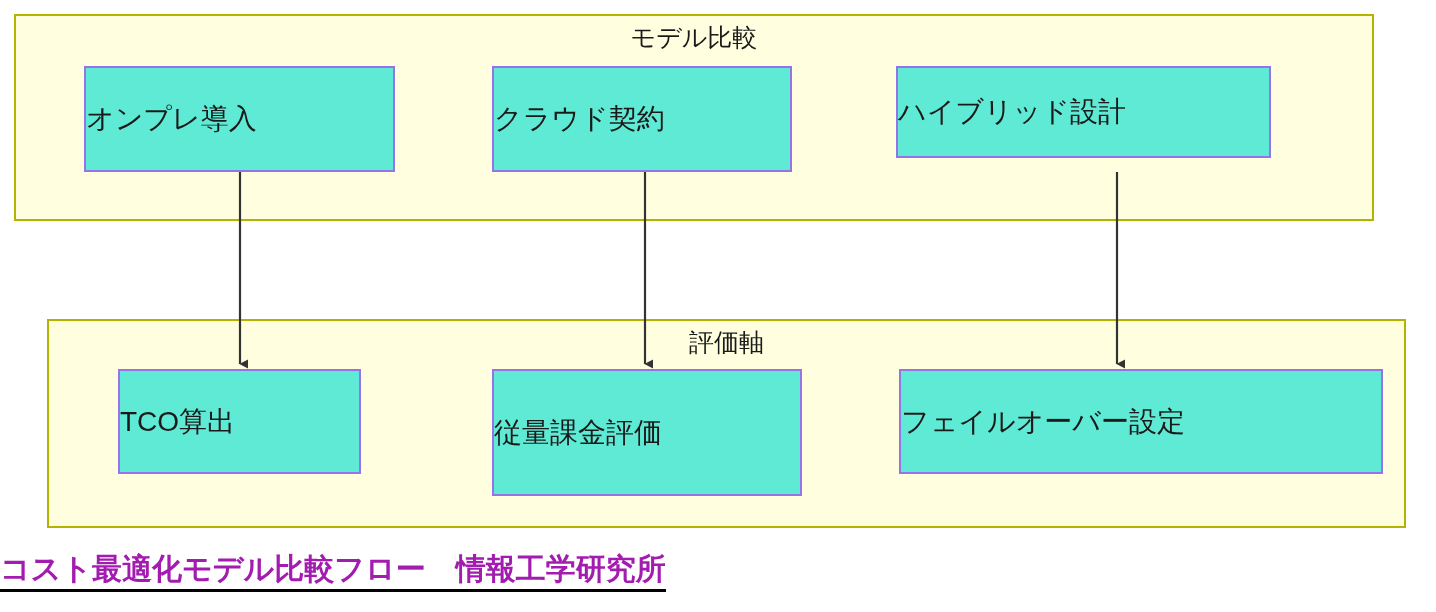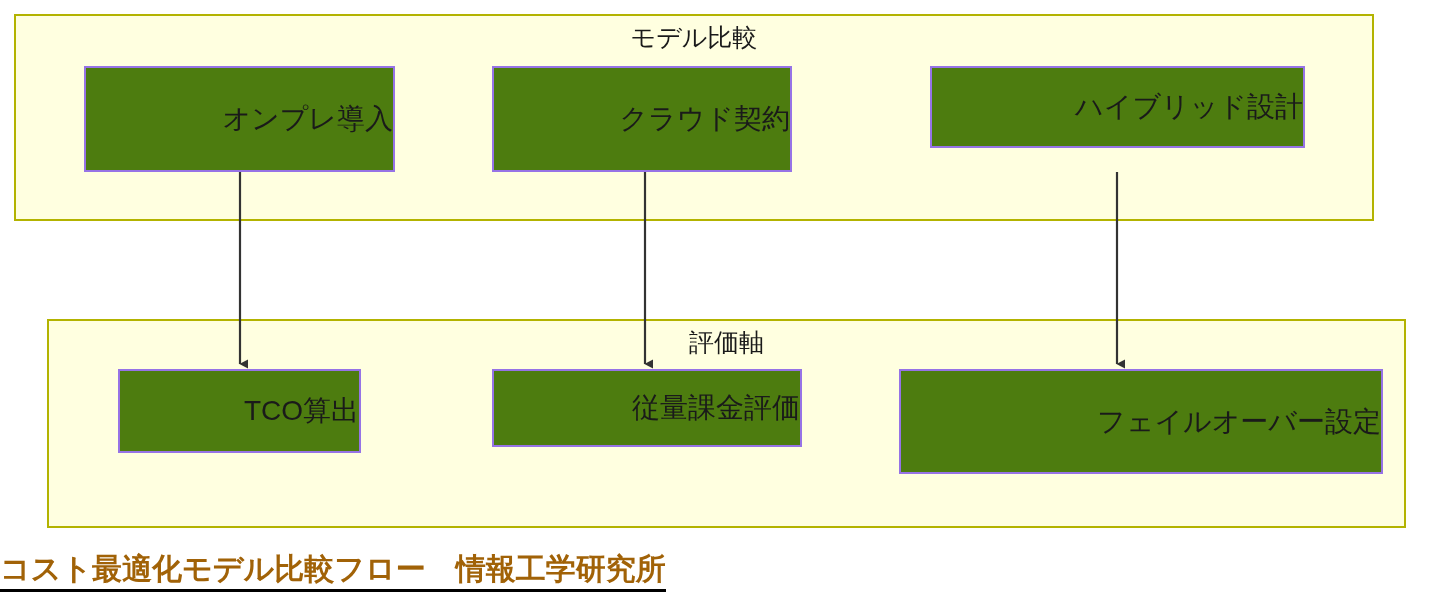--- a/index.html
+++ b/index.html
@@ -48,59 +48,59 @@
     font-size: 25px;
     line-height: 1.25;
     color: #1a1a1a;
     white-space: nowrap;
   }
 
   
   .node {
     position: absolute;
     box-sizing: border-box;
-    background: #4d7c0f;
+    background: #5eead4;
     border: 2px solid #9673e6;
     display: flex;
     align-items: center;
-    justify-content: flex-end;
+    justify-content: flex-start;
     color: #1a1a1a;
     font-size: 28px;
     line-height: 1.2;
     white-space: nowrap;
   }
 
   
   #node-onpre   { left: 84px;  top: 66px;  width: 311px; height: 106px; }
   #node-cloud   { left: 492px; top: 66px;  width: 300px; height: 106px; }
-  #node-hybrid  { left: 930px; top: 66px;  width: 375px; height: 82px; }
+  #node-hybrid  { left: 896px; top: 66px;  width: 375px; height: 92px; }
 
   
-  #node-tco     { left: 118px; top: 369px; width: 243px; height: 84px; }
-  #node-metered { left: 492px; top: 369px; width: 310px; height: 78px; }
+  #node-tco     { left: 118px; top: 369px; width: 243px; height: 105px; }
+  #node-metered { left: 492px; top: 369px; width: 310px; height: 127px; }
   #node-failover{ left: 899px; top: 369px; width: 484px; height: 105px; }
 
   
   .arrow-layer {
     position: absolute;
     left: 0;
     top: 0;
     width: 1436px;
     height: 612px;
     pointer-events: none;
   }
 
   
   #caption {
     position: absolute;
     left: 0px;
     top: 552px;
     font-size: 30px;
     font-weight: bold;
-    color: #a16207;
+    color: #a21caf;
     white-space: nowrap;
     border-bottom: 3px solid #000000;
     padding-bottom: 2px;
     line-height: 1.15;
   }
 </style>
 </head>
 <body>
 
 <div id="stage">

